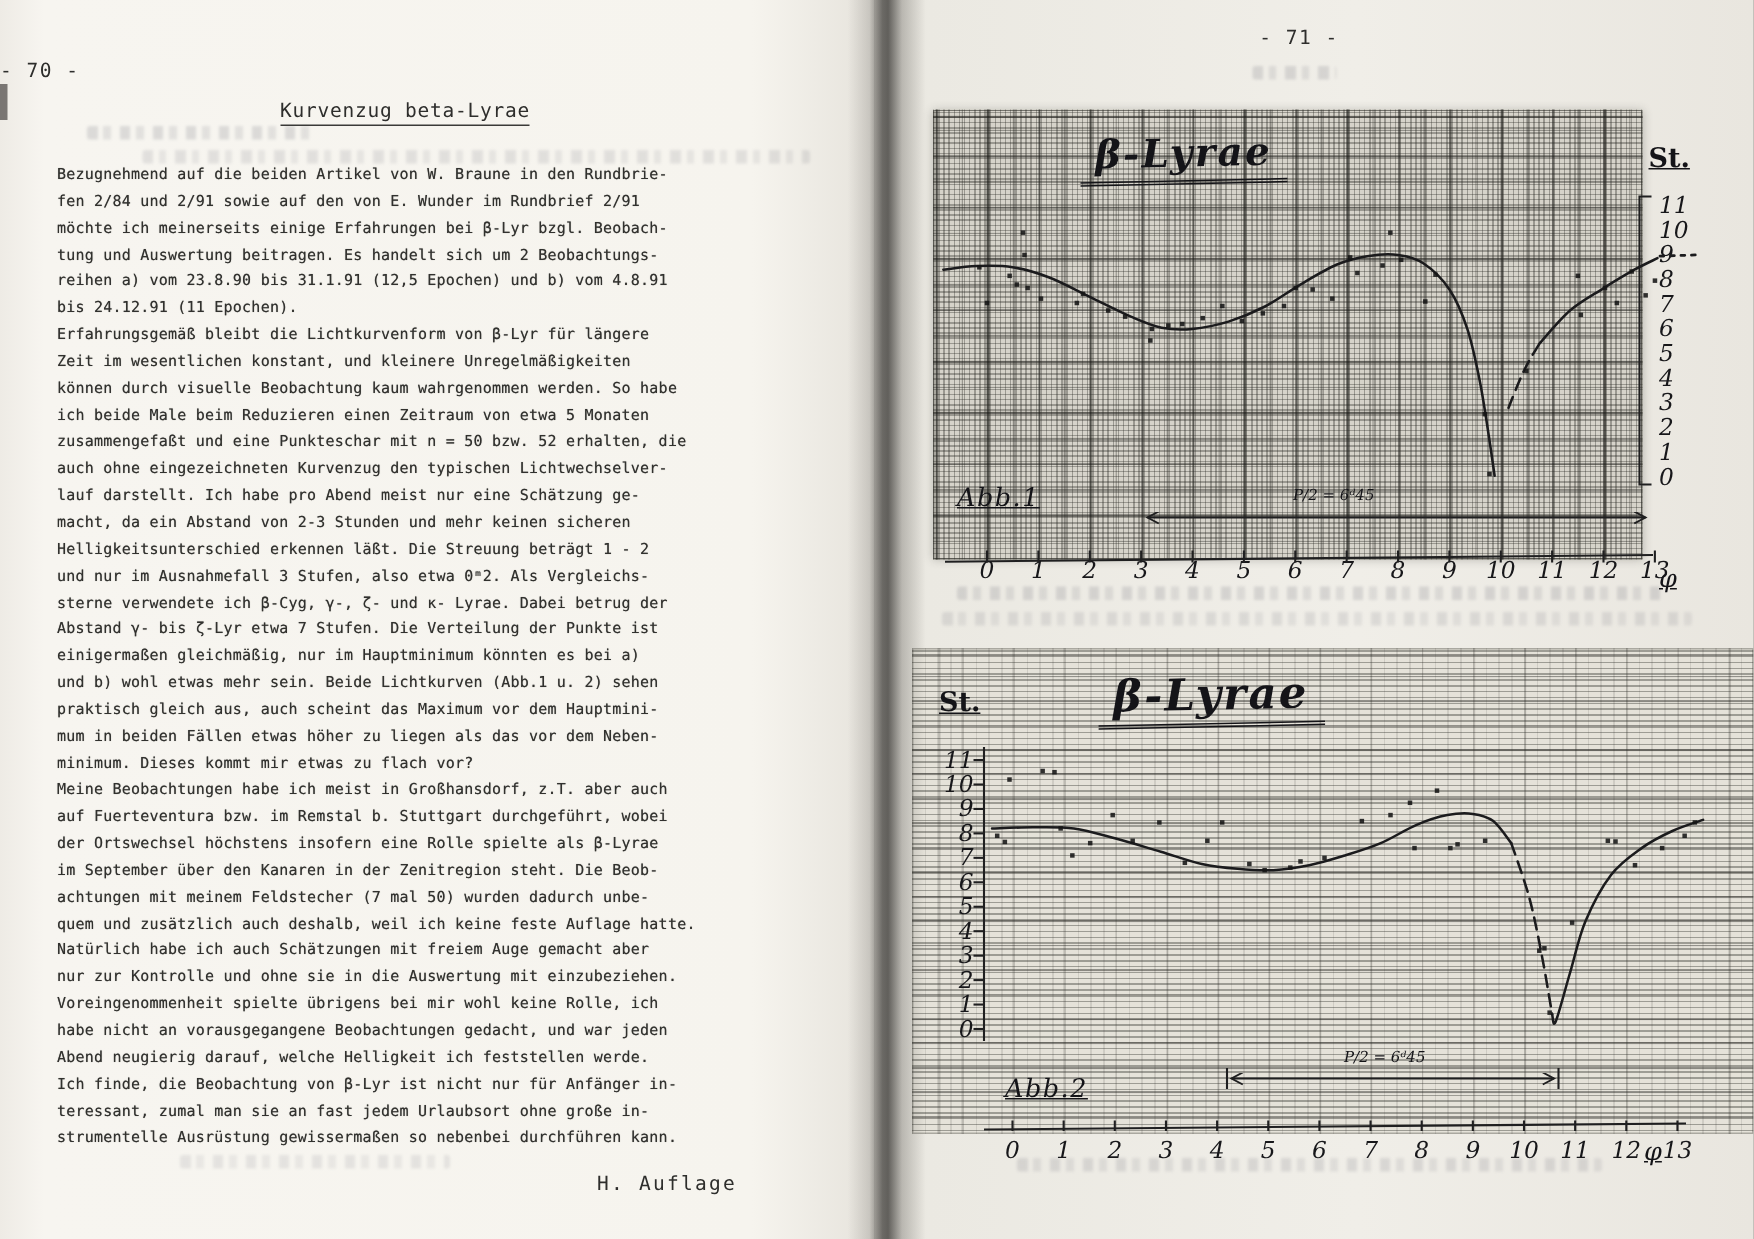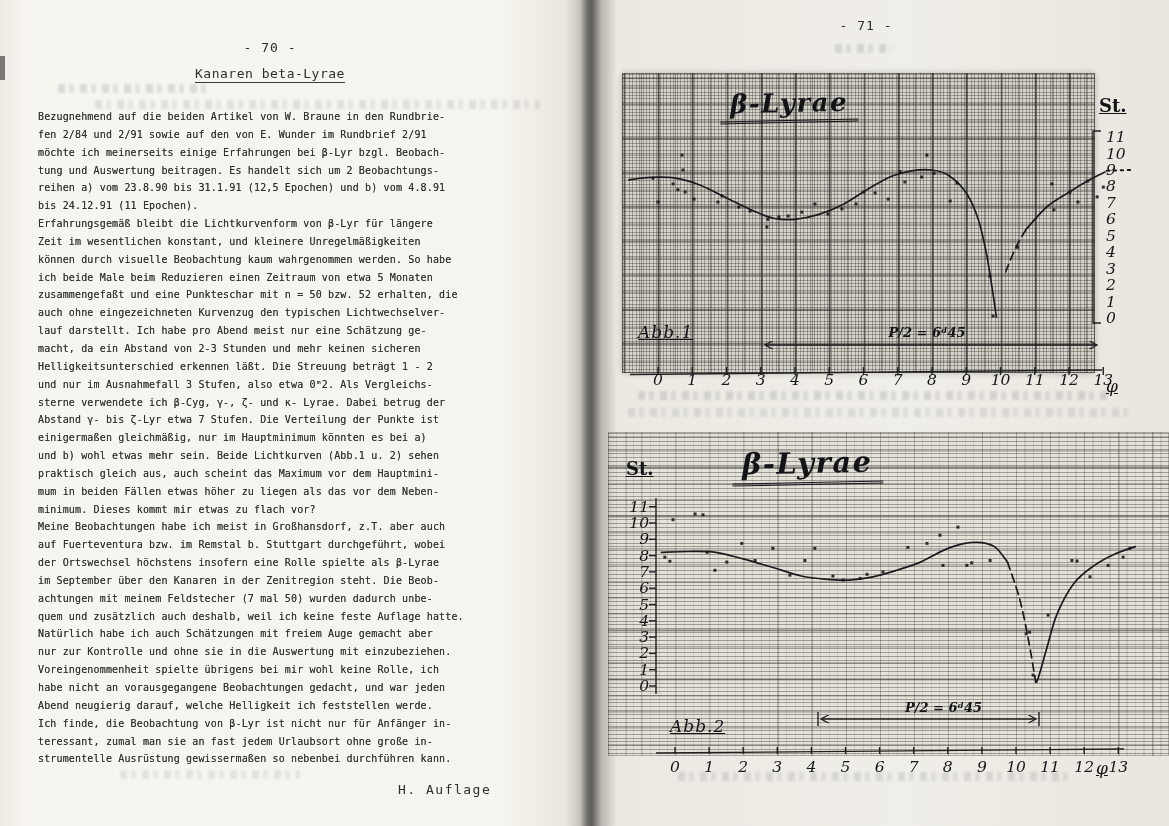--- a/index.html
+++ b/index.html
@@ -5,21 +5,21 @@
   html,body{margin:0;padding:0;width:1169px;height:826px;overflow:hidden;background:#b8b5af;}
   .scan{position:relative;width:1169px;height:826px;font-family:"DejaVu Sans Mono","Liberation Mono",monospace;}
   .page{position:absolute;top:0;height:826px;}
   .page.left{left:0;width:583px;background:linear-gradient(90deg,#eeebe5 0,#f7f5f0 5%,#f6f4ee 86%,#e6e3dc 100%);}
   .page.right{left:583px;width:586px;background:linear-gradient(90deg,#d9d6cf 0,#ebe9e2 6%,#f0eee8 55%,#e9e6df 100%);}
   .gutter{position:absolute;left:565px;top:0;width:52px;height:826px;pointer-events:none;
     background:linear-gradient(90deg,rgba(30,28,25,0) 0%,rgba(30,28,25,.15) 28%,rgba(14,13,11,.55) 45%,rgba(14,13,11,.6) 52%,rgba(40,38,34,.22) 70%,rgba(40,38,34,0) 100%);}
   .edge-mark{position:absolute;left:0;top:56px;width:5px;height:24px;background:#3a3835;opacity:.65;}
 
   
-  .pgnum{position:absolute;left:0;top:40px;width:540px;text-align:center;font-size:13px;color:#2e2e2c;letter-spacing:1px;}
+  .pgnum{position:absolute;left:0;top:40px;width:540px;text-align:left;font-size:13px;color:#2e2e2c;letter-spacing:1px;}
   .heading-wrap{position:absolute;left:0;top:63px;width:540px;text-align:center;}
   .heading{display:inline-block;font-size:13px;color:#2e2e2c;letter-spacing:.5px;border-bottom:1px solid #3a3a38;padding-bottom:1px;}
   .body{position:absolute;left:38px;top:108px;width:516px;font-size:10px;line-height:17.85px;color:#31312e;
     letter-spacing:.15px;white-space:pre;text-shadow:0 0 .5px rgba(45,45,42,.65);}
   .tline{height:17.85px;}
   .signature{position:absolute;left:398px;top:782px;font-size:13px;color:#2e2e2c;letter-spacing:1.5px;}
   .pgnum71{position:absolute;left:243px;top:18px;width:80px;text-align:center;font-size:13px;color:#2e2e2c;letter-spacing:1px;}
 
   
   .bleed{position:absolute;height:9px;filter:blur(1.2px);opacity:.45;border-radius:2px;
@@ -69,41 +69,41 @@
   .t1{left:98px;top:15px;font-size:26px;}
   .t2{left:124px;top:14px;font-size:29px;}
   .st-label{position:absolute;font-family:"DejaVu Serif","Liberation Serif",serif;font-weight:bold;
     font-size:18px;color:#141418;text-decoration:underline;}
   .st1{left:477px;top:22px;}
   .st2{left:18px;top:26px;}
   .fig-label{position:absolute;font-family:"DejaVu Serif","Liberation Serif",serif;font-style:italic;font-size:17px;
     color:#141418;text-decoration:underline;letter-spacing:1px;}
   .f1{left:16px;top:249px;}
   .f2{left:62px;top:284px;}
-  .anno{position:absolute;font-family:"DejaVu Serif","Liberation Serif",serif;font-style:italic;font-size:13px;color:#141418;text-align:center;font-weight:bold;}
+  .anno{position:absolute;font-family:"DejaVu Serif","Liberation Serif",serif;font-style:italic;font-size:10px;color:#141418;}
   .a1{left:240px;top:252px;width:130px;}
   .a2{left:288px;top:268px;width:95px;}
   .phi{position:absolute;font-family:"DejaVu Serif","Liberation Serif",serif;font-style:italic;font-size:17px;
     color:#141418;text-decoration:underline;}
   .p1{left:484px;top:303px;}
   .p2{left:488px;top:326px;}
 </style>
 </head>
 <body>
 
 <div class="scan">
 
   <div class="page left">
     <div class="edge-mark"></div>
     <div class="bleed bl1"></div>
     <div class="bleed bl2"></div>
     <div class="bleed bl3"></div>
     <div class="pgnum">- 70 -</div>
     <div class="heading-wrap">
-      <span class="heading">Kanaren beta-Lyrae</span>
+      <span class="heading">Kurvenzug beta-Lyrae</span>
     </div>
     <div class="body"><div class="tline">Bezugnehmend auf die beiden Artikel von W. Braune in den Rundbrie-</div><div class="tline">fen 2/84 und 2/91 sowie auf den von E. Wunder im Rundbrief 2/91</div><div class="tline">möchte ich meinerseits einige Erfahrungen bei β-Lyr bzgl. Beobach-</div><div class="tline">tung und Auswertung beitragen. Es handelt sich um 2 Beobachtungs-</div><div class="tline">reihen a) vom 23.8.90 bis 31.1.91 (12,5 Epochen) und b) vom 4.8.91</div><div class="tline">bis 24.12.91 (11 Epochen).</div><div class="tline">Erfahrungsgemäß bleibt die Lichtkurvenform von β-Lyr für längere</div><div class="tline">Zeit im wesentlichen konstant, und kleinere Unregelmäßigkeiten</div><div class="tline">können durch visuelle Beobachtung kaum wahrgenommen werden. So habe</div><div class="tline">ich beide Male beim Reduzieren einen Zeitraum von etwa 5 Monaten</div><div class="tline">zusammengefaßt und eine Punkteschar mit n = 50 bzw. 52 erhalten, die</div><div class="tline">auch ohne eingezeichneten Kurvenzug den typischen Lichtwechselver-</div><div class="tline">lauf darstellt. Ich habe pro Abend meist nur eine Schätzung ge-</div><div class="tline">macht, da ein Abstand von 2-3 Stunden und mehr keinen sicheren</div><div class="tline">Helligkeitsunterschied erkennen läßt. Die Streuung beträgt 1 - 2</div><div class="tline">und nur im Ausnahmefall 3 Stufen, also etwa 0ᵐ2. Als Vergleichs-</div><div class="tline">sterne verwendete ich β-Cyg, γ-, ζ- und κ- Lyrae. Dabei betrug der</div><div class="tline">Abstand γ- bis ζ-Lyr etwa 7 Stufen. Die Verteilung der Punkte ist</div><div class="tline">einigermaßen gleichmäßig, nur im Hauptminimum könnten es bei a)</div><div class="tline">und b) wohl etwas mehr sein. Beide Lichtkurven (Abb.1 u. 2) sehen</div><div class="tline">praktisch gleich aus, auch scheint das Maximum vor dem Hauptmini-</div><div class="tline">mum in beiden Fällen etwas höher zu liegen als das vor dem Neben-</div><div class="tline">minimum. Dieses kommt mir etwas zu flach vor?</div><div class="tline">Meine Beobachtungen habe ich meist in Großhansdorf, z.T. aber auch</div><div class="tline">auf Fuerteventura bzw. im Remstal b. Stuttgart durchgeführt, wobei</div><div class="tline">der Ortswechsel höchstens insofern eine Rolle spielte als β-Lyrae</div><div class="tline">im September über den Kanaren in der Zenitregion steht. Die Beob-</div><div class="tline">achtungen mit meinem Feldstecher (7 mal 50) wurden dadurch unbe-</div><div class="tline">quem und zusätzlich auch deshalb, weil ich keine feste Auflage hatte.</div><div class="tline">Natürlich habe ich auch Schätzungen mit freiem Auge gemacht aber</div><div class="tline">nur zur Kontrolle und ohne sie in die Auswertung mit einzubeziehen.</div><div class="tline">Voreingenommenheit spielte übrigens bei mir wohl keine Rolle, ich</div><div class="tline">habe nicht an vorausgegangene Beobachtungen gedacht, und war jeden</div><div class="tline">Abend neugierig darauf, welche Helligkeit ich feststellen werde.</div><div class="tline">Ich finde, die Beobachtung von β-Lyr ist nicht nur für Anfänger in-</div><div class="tline">teressant, zumal man sie an fast jedem Urlaubsort ohne große in-</div><div class="tline">strumentelle Ausrüstung gewissermaßen so nebenbei durchführen kann.</div></div>
     <div class="signature">H. Auflage</div>
   </div>
 
   <div class="page right">
     <div class="pgnum71">- 71 -</div>
     <div class="bleed br1"></div>
     <div class="bleed br2"></div>
     <div class="bleed br3"></div>

